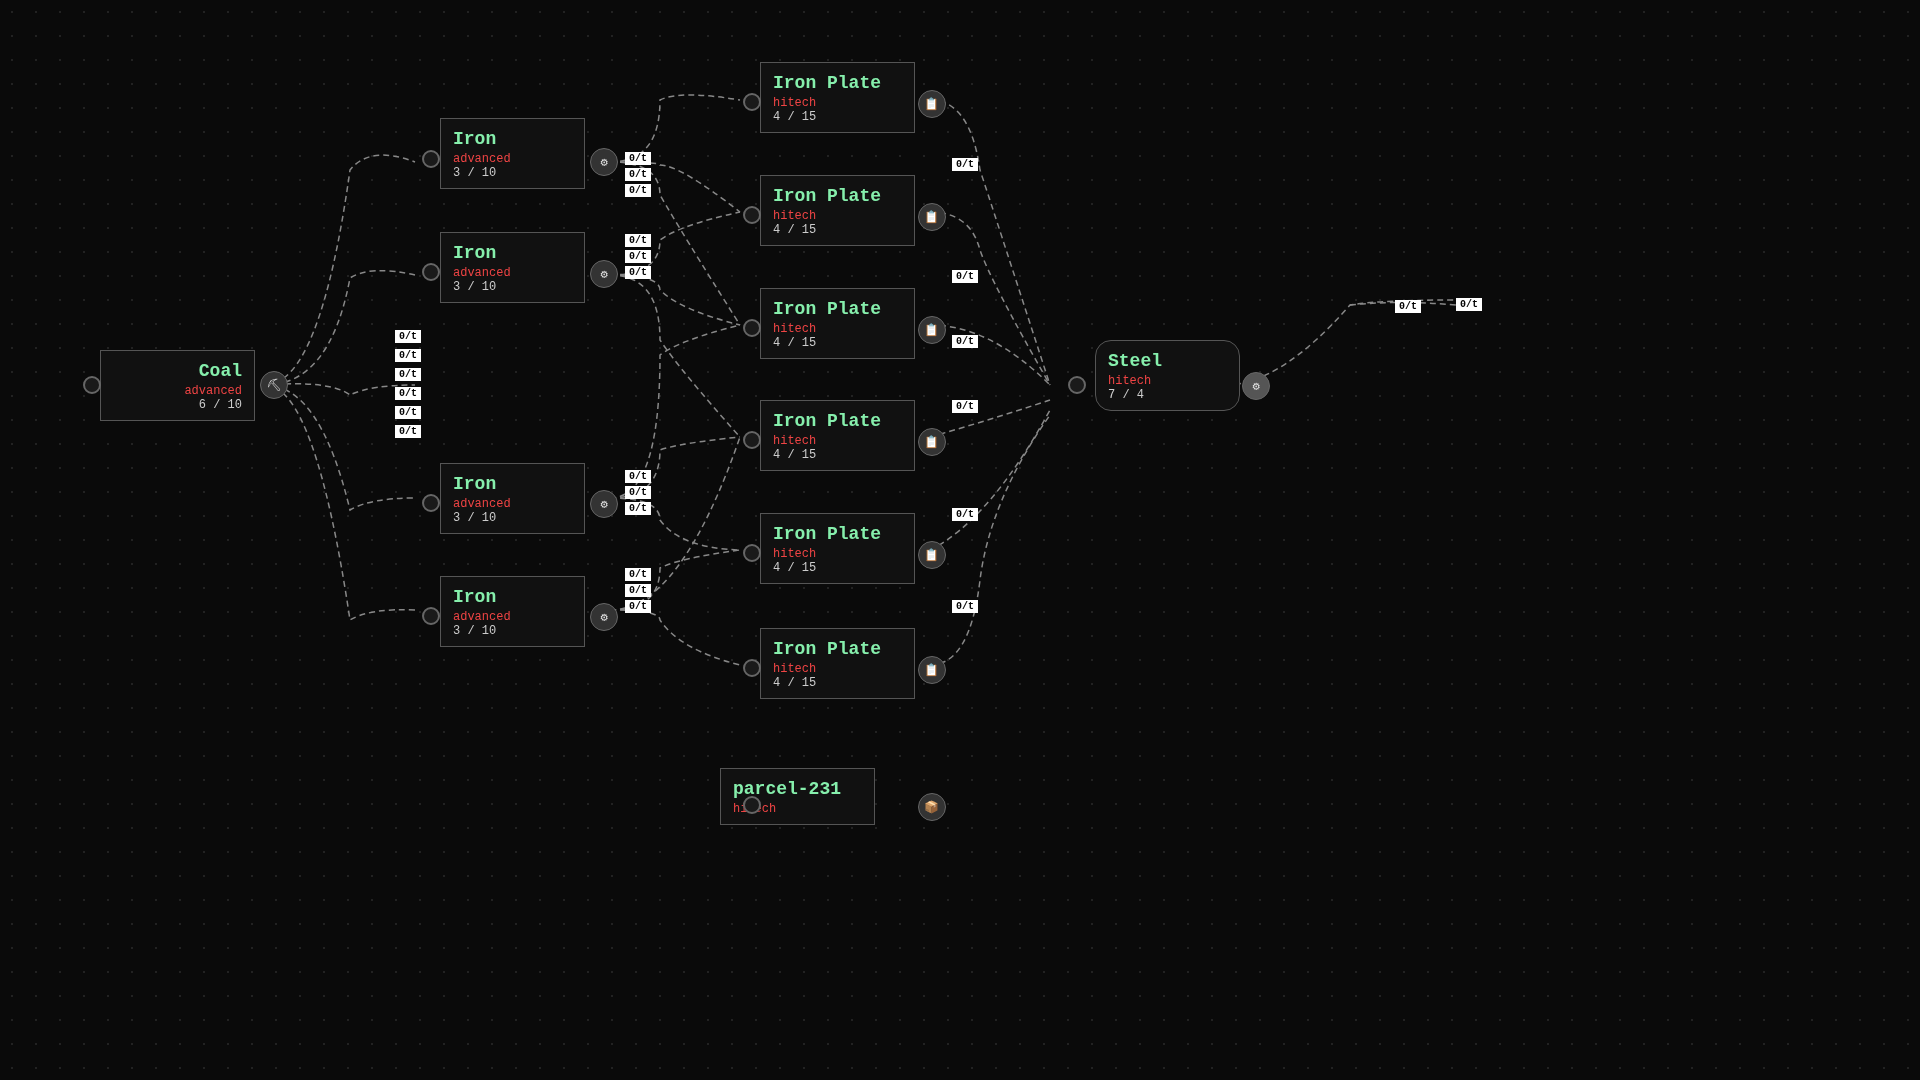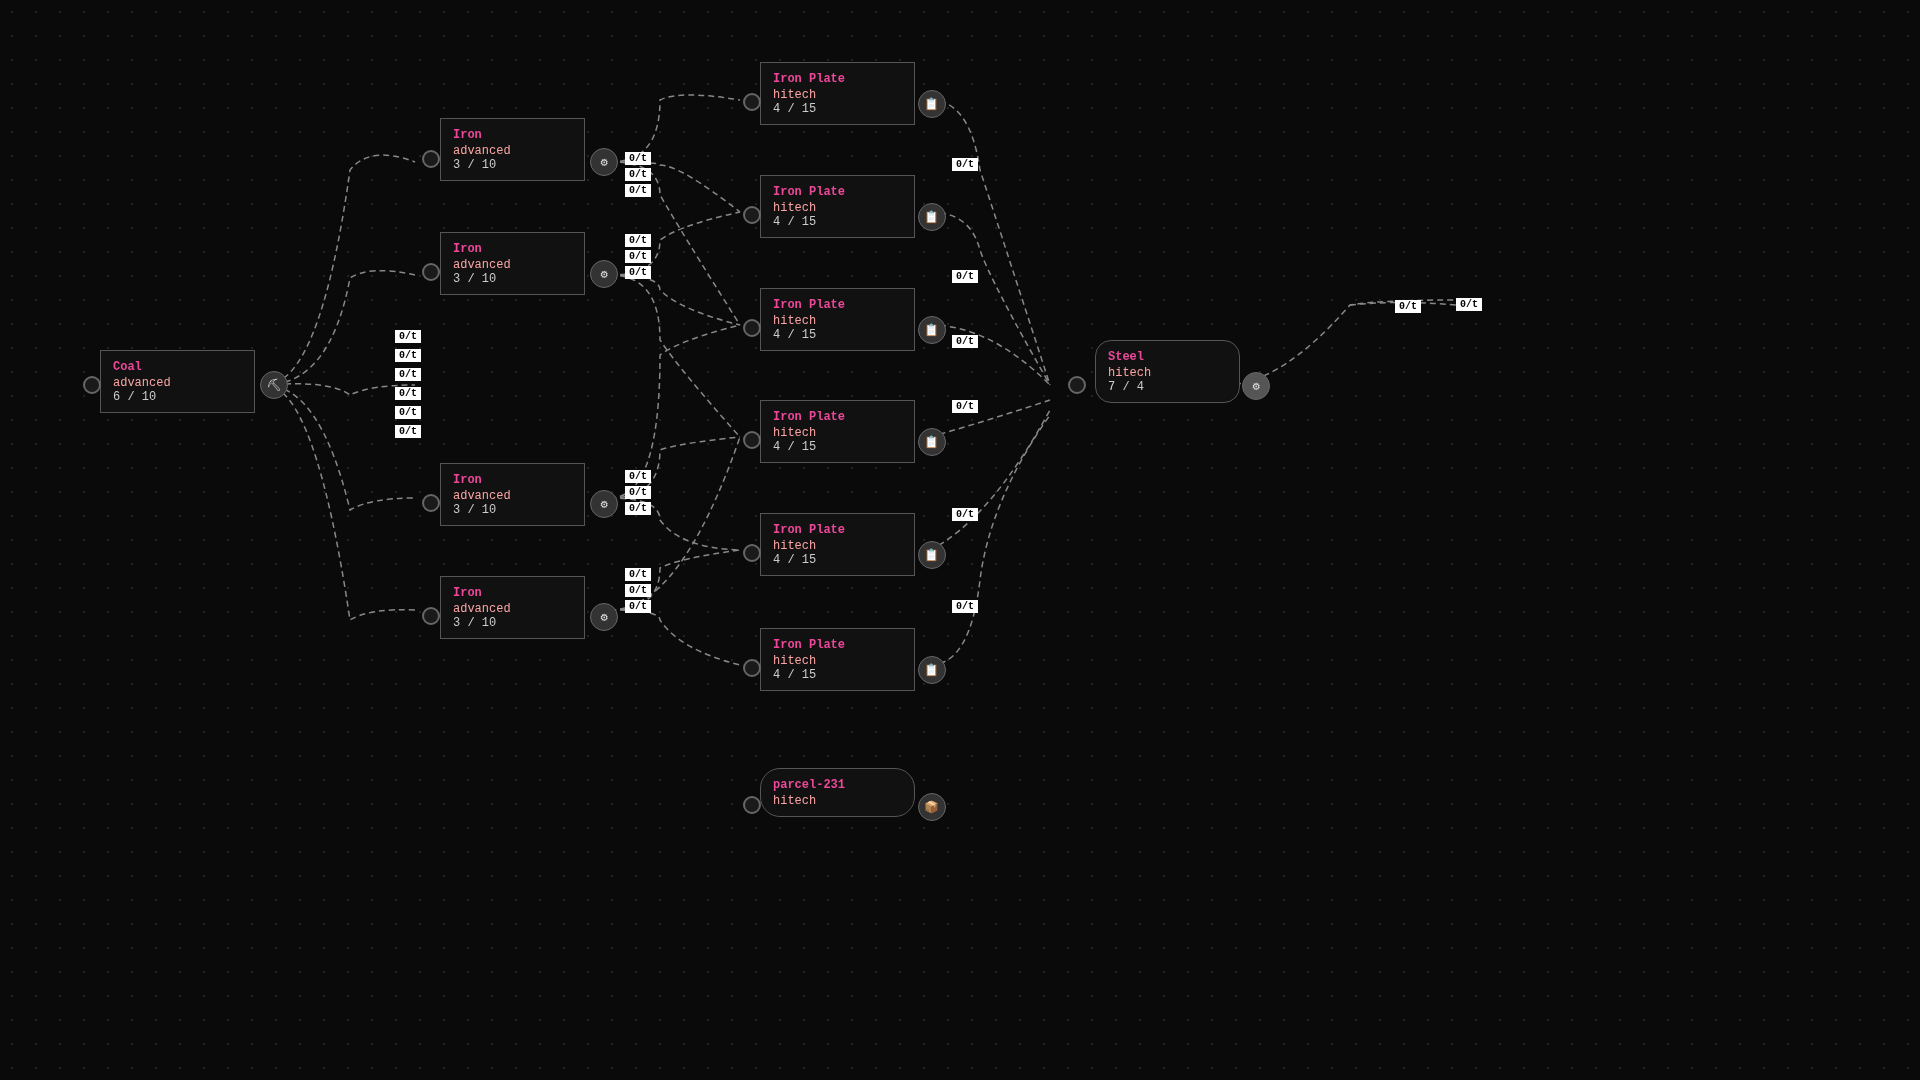--- a/index.html
+++ b/index.html
@@ -23,29 +23,29 @@
     
     .node {
       position: absolute;
       border: 1px solid #555;
       background: #111;
       padding: 8px 12px;
       min-width: 130px;
     }
 
     .node-title {
-      font-size: 12px;
+      font-size: 18px;
       font-weight: bold;
-      color: #ec4899;
+      color: #86efac;
       line-height: 1.4;
     }
 
     .node-subtitle {
       font-size: 12px;
-      color: #fca5a5;
+      color: #ef4444;
     }
 
     .node-value {
       font-size: 12px;
       color: #ccc;
     }
 
     
     .dot {
       position: absolute;
@@ -136,21 +136,21 @@
     <path class="dashed-line" d="M 930 325 Q 990 325 1050 385"></path>
     <path class="dashed-line" d="M 930 437 Q 990 420 1050 400"></path>
     <path class="dashed-line" d="M 930 550 Q 990 520 1050 410"></path>
     <path class="dashed-line" d="M 930 665 Q 970 665 980 580 Q 990 500 1050 415"></path>
 
     <path class="dashed-line" d="M 1225 385 Q 1280 385 1350 305 Q 1380 300 1456 300"></path>
 
     <path class="dashed-line" d="M 1350 305 Q 1400 300 1456 305"></path>
   </svg>
 
-  <div class="node" style="left:100px; top:350px; min-width:155px;">
+  <div class="node" style="left:100px; top:350px; min-width:155px;text-align:right;">
     <div class="node-title">Coal</div>
     <div class="node-subtitle">advanced</div>
     <div class="node-value">6 / 10</div>
   </div>
 
   <div class="dot dot-dark" style="left:83px; top:376px;"></div>
 
   <div class="icon-circle" style="left:260px; top:371px;">⛏</div>
 
   <div class="rate-label" style="left:395px; top:330px;">0/t</div>
@@ -262,21 +262,21 @@
   <div class="node" style="left:1095px; top:340px; min-width:145px;border-radius:16px;">
     <div class="node-title">Steel</div>
     <div class="node-subtitle">hitech</div>
     <div class="node-value">7 / 4</div>
   </div>
   <div class="dot dot-dark" style="left:1068px; top:376px;"></div>
   <div class="icon-circle" style="left:1242px; top:372px; background:#555;">⚙</div>
 
   <div class="rate-label" style="left:1395px; top:300px;">0/t</div>
 
-  <div class="node" style="left:760px; top:768px; min-width:155px;border-radius:20px;">
+  <div class="node" style="left:720px; top:768px; min-width:155px;">
     <div class="node-title">parcel-231</div>
     <div class="node-subtitle">hitech</div>
   </div>
   <div class="dot dot-dark" style="left:743px; top:796px;"></div>
   <div class="icon-circle" style="left:918px; top:793px;">📦</div>
 
   <div class="rate-label" style="left:1456px; top:298px;">0/t</div>
 
 </div>
 

